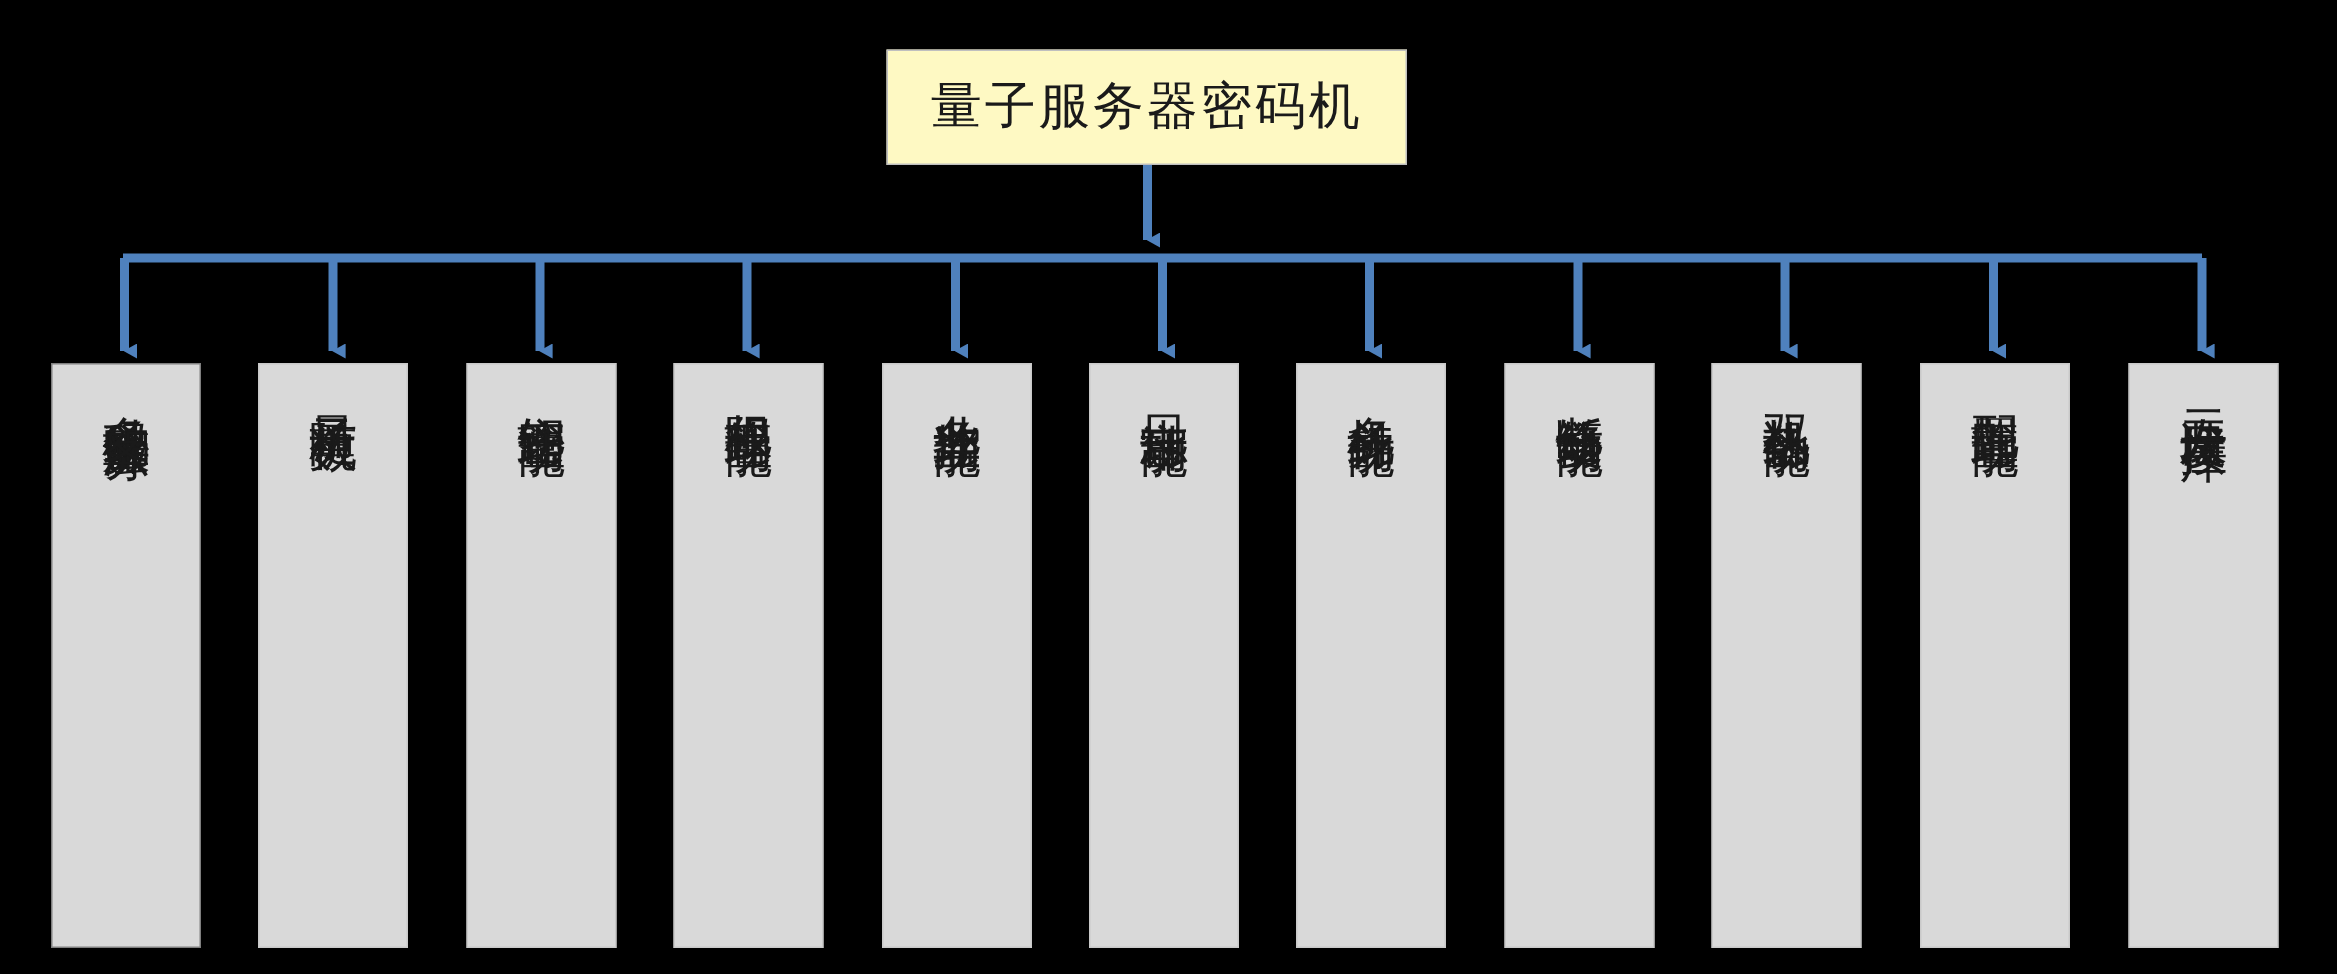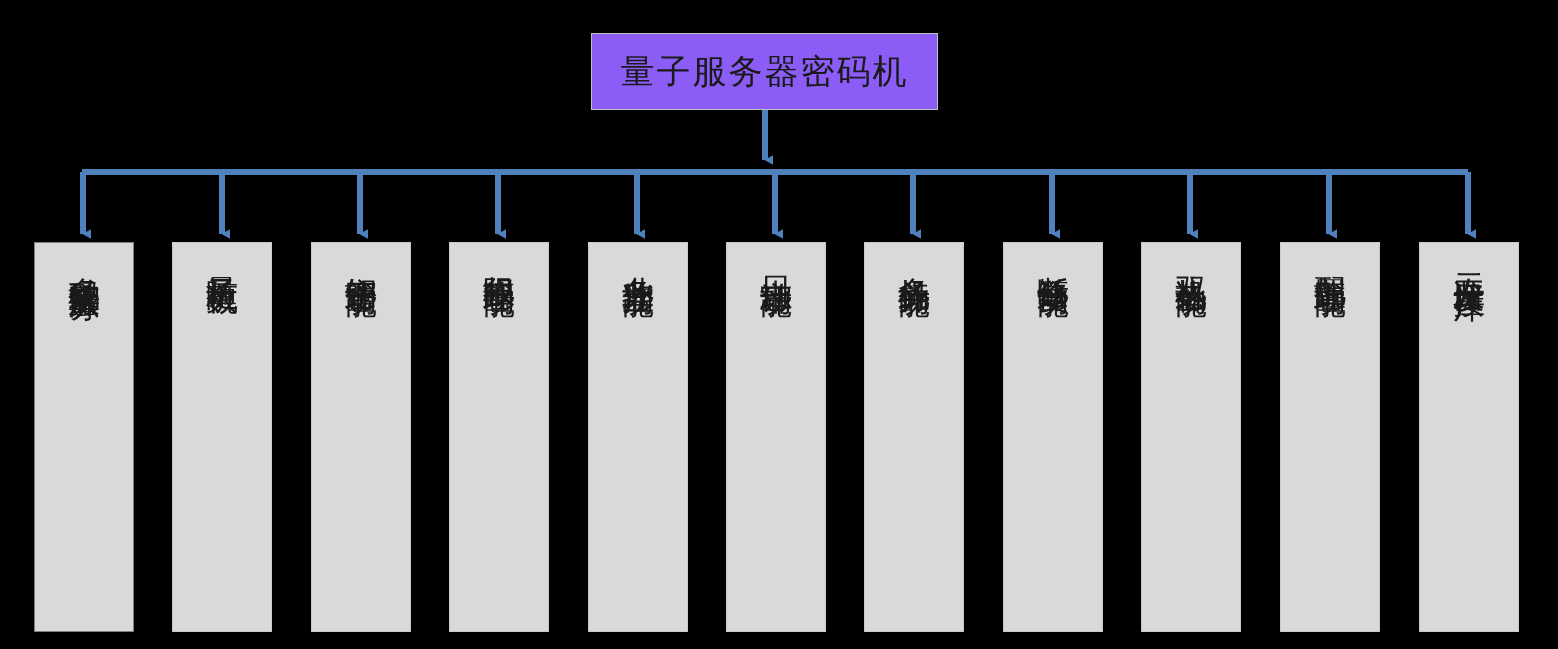--- a/index.html
+++ b/index.html
@@ -18,21 +18,21 @@
     overflow: hidden;
   }
 
   
   .root-box {
     position: absolute;
     left: 591px;
     top: 33px;
     width: 347px;
     height: 77px;
-    background: #8b5cf6;
+    background: #fef9c3;
     border: 1px solid #BFBFBF;
     box-sizing: border-box;
     display: flex;
     align-items: center;
     justify-content: center;
   }
   .root-label {
     font-size: 34px;
     line-height: 1.1;
     color: #1A1A1A;

